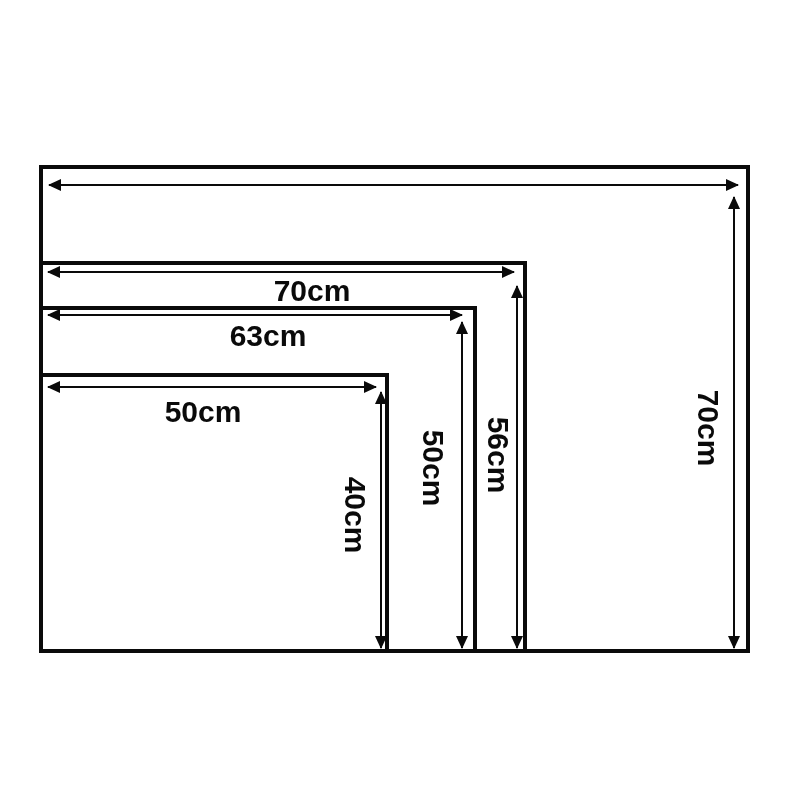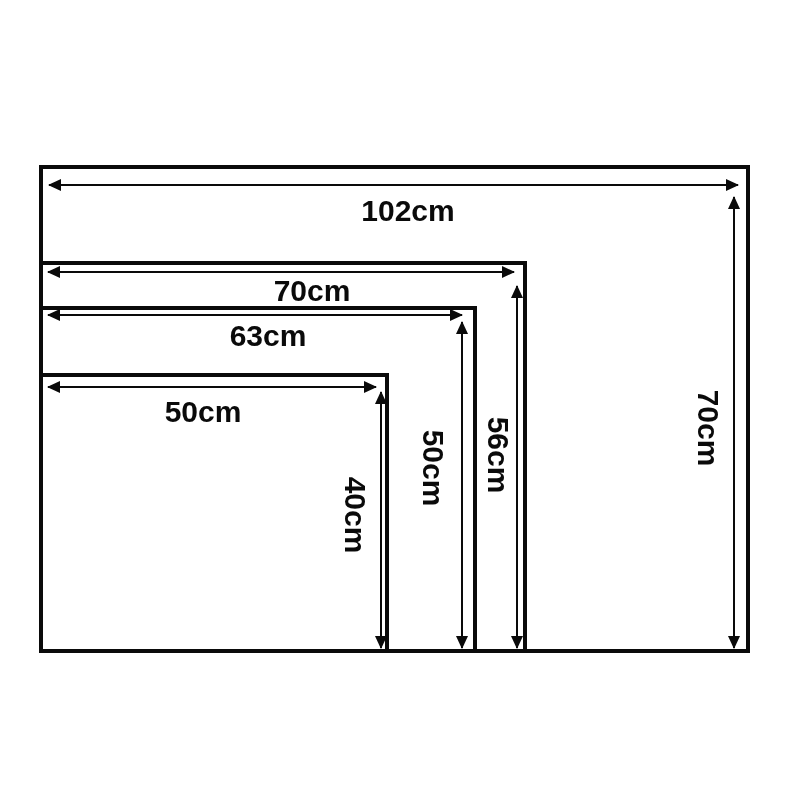--- a/index.html
+++ b/index.html
@@ -98,21 +98,20 @@
   <div class="rect r1"></div>
   <div class="rect r2"></div>
   <div class="rect r3"></div>
   <div class="rect r4"></div>
 
   <div class="harrow h1"></div>
   <div class="harrow h2"></div>
   <div class="harrow h3"></div>
   <div class="harrow h4"></div>
 
-  <div class="dim-label hlabel l1">102cm</div>
   <div class="dim-label hlabel l2">70cm</div>
   <div class="dim-label hlabel l3">63cm</div>
   <div class="dim-label hlabel l4">50cm</div>
 
   <div class="varrow v1"></div>
   <div class="varrow v2"></div>
   <div class="varrow v3"></div>
   <div class="varrow v4"></div>
 
   <div class="dim-label vlabel vl1">70cm</div>

